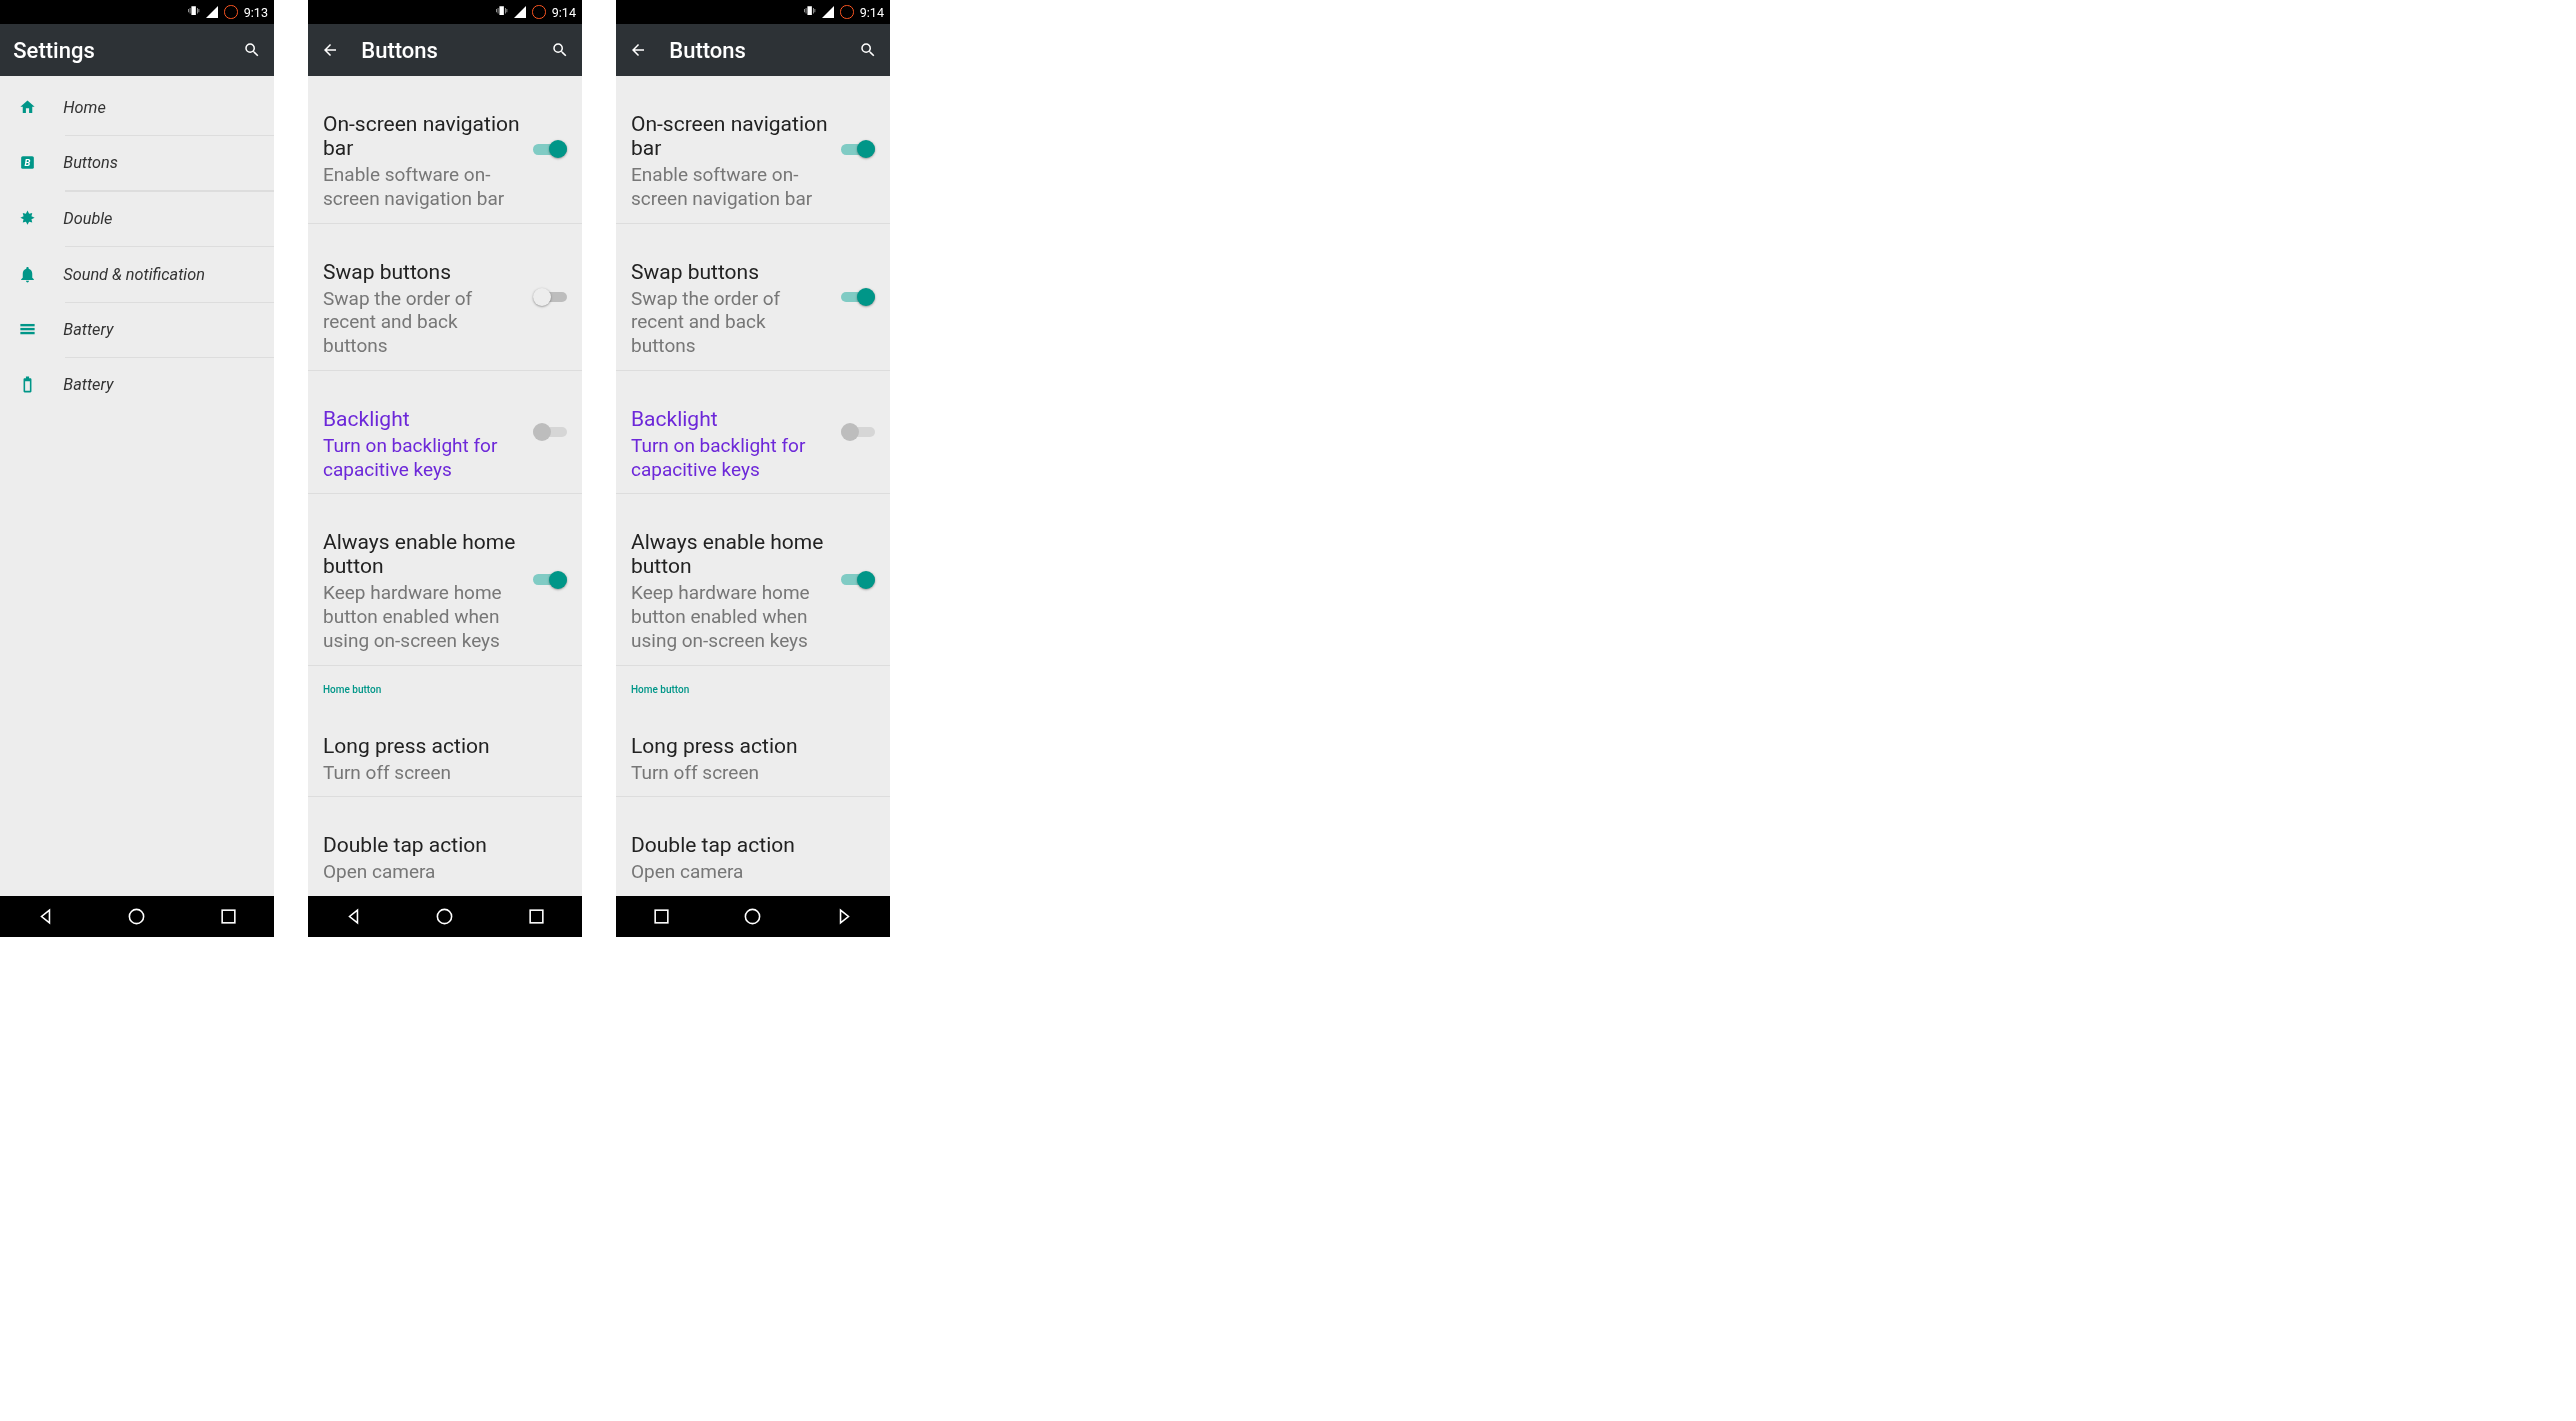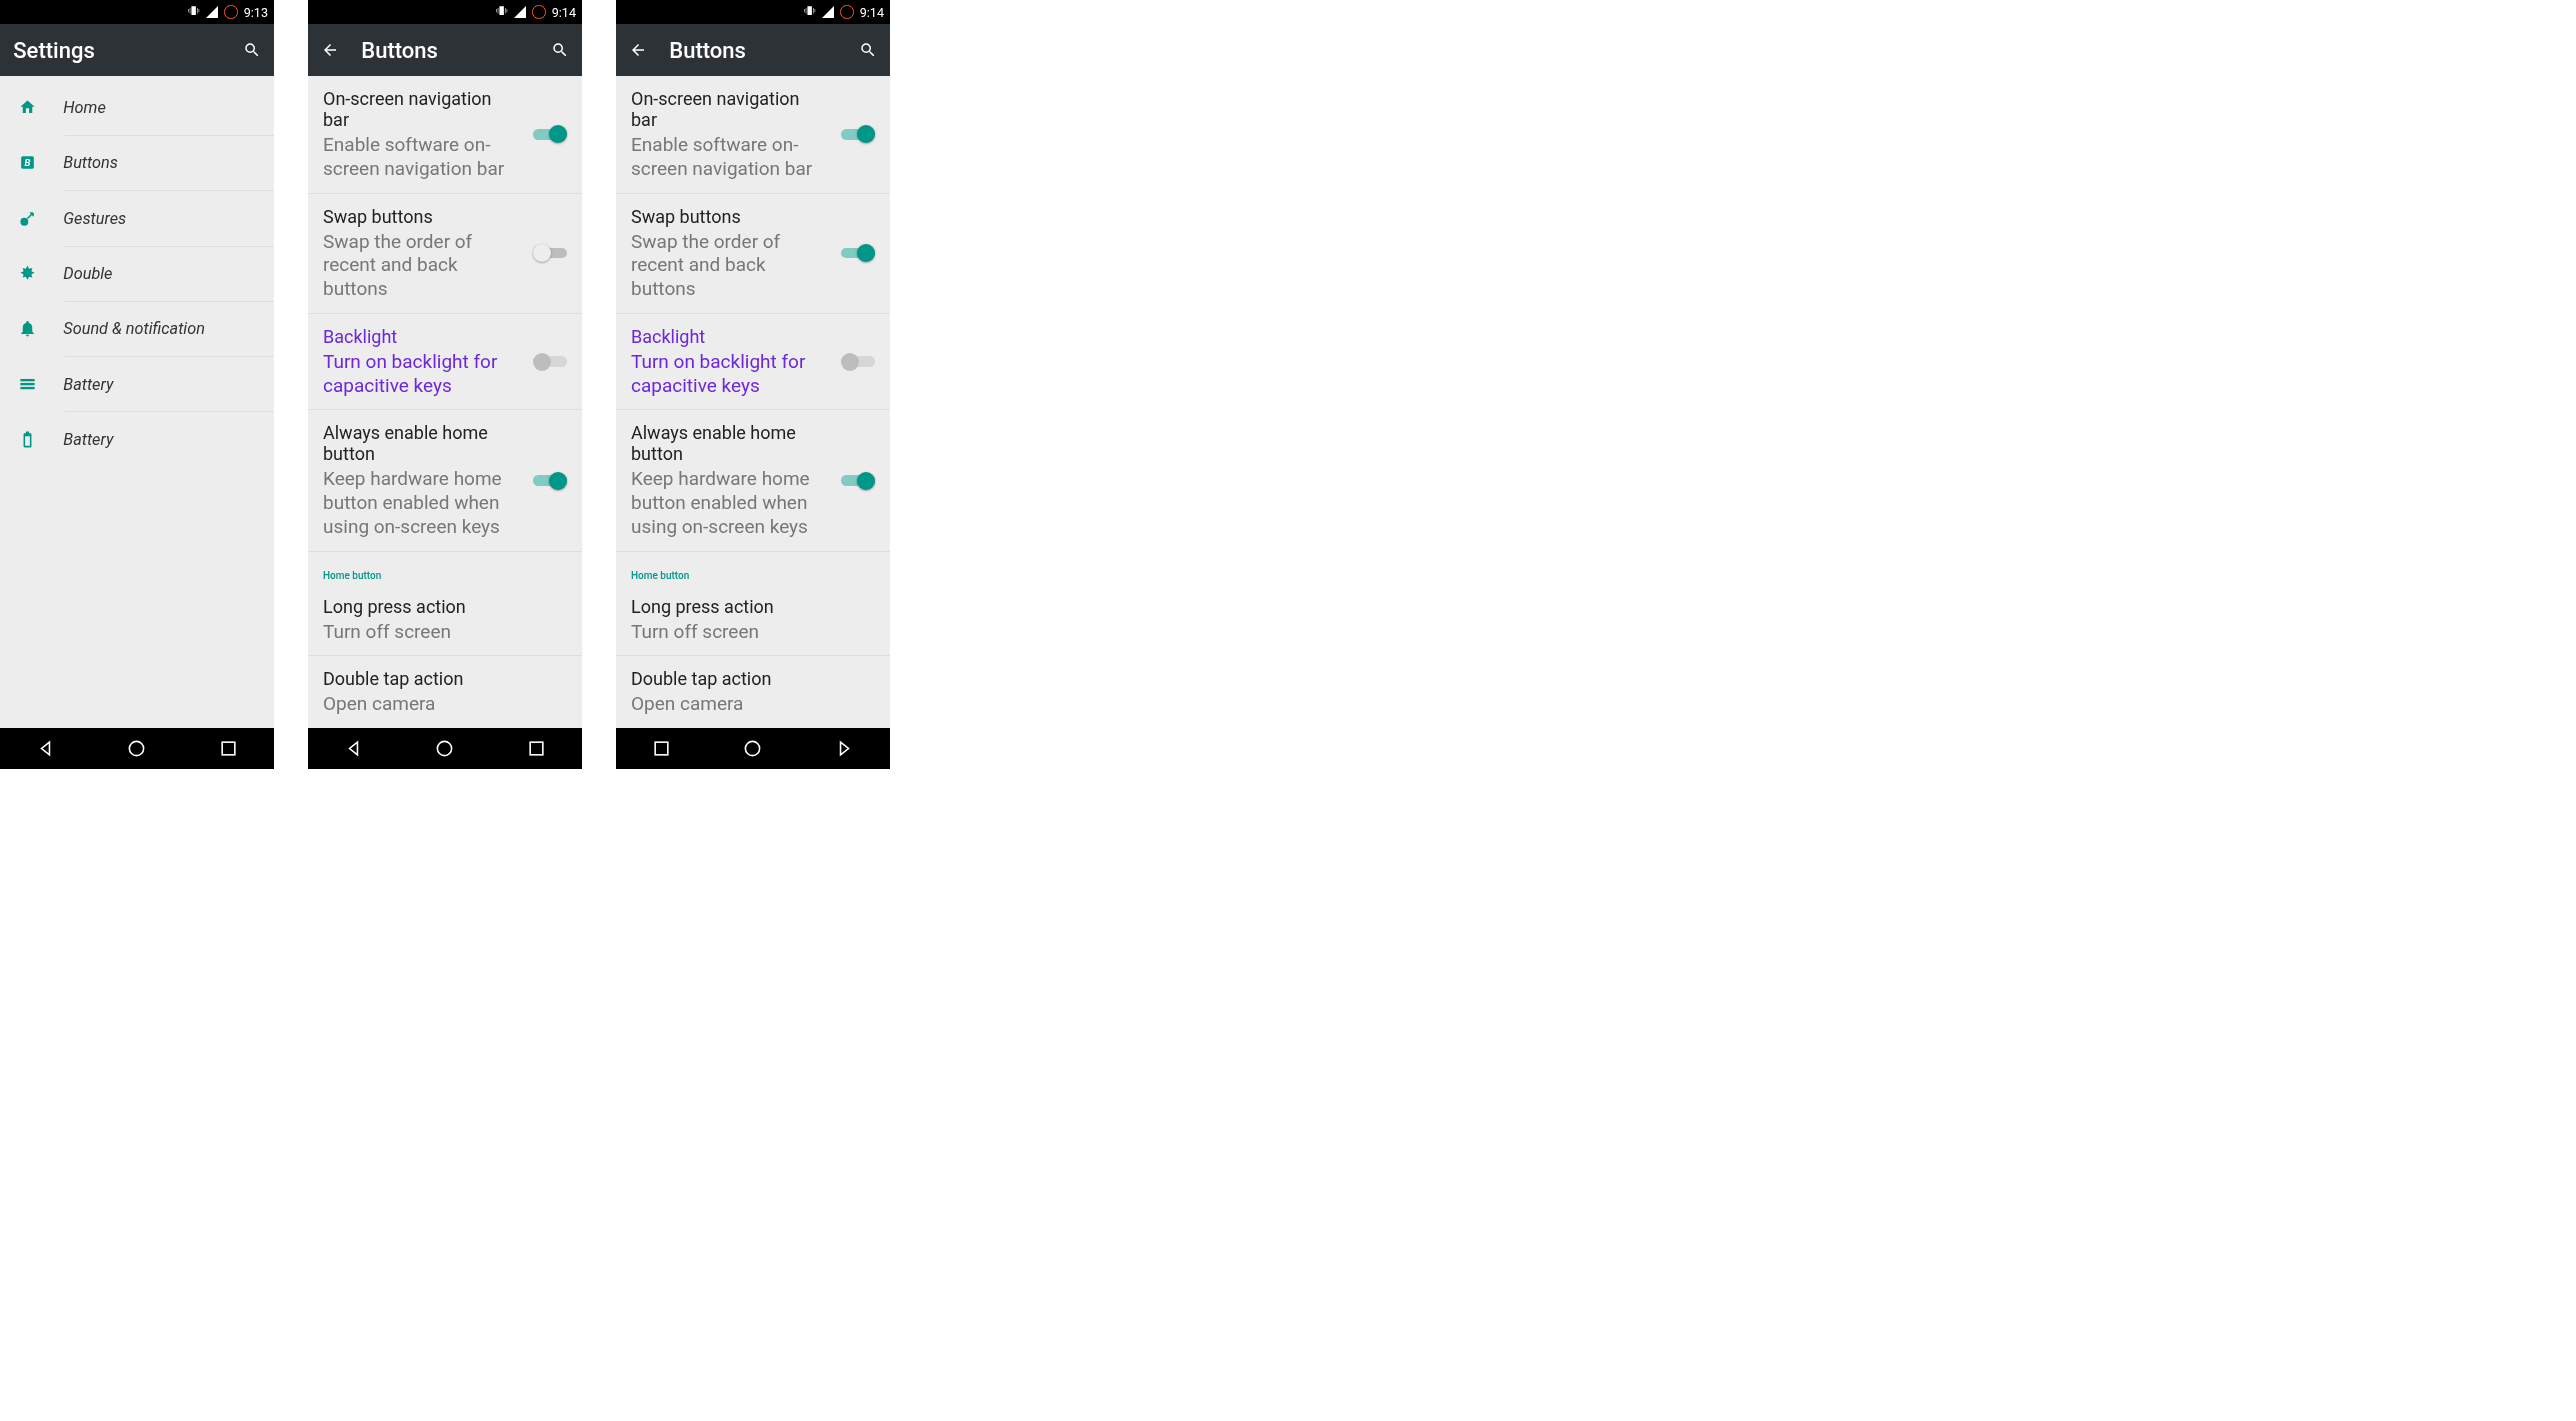--- a/index.html
+++ b/index.html
@@ -87,21 +87,21 @@
   
   .row {
     padding: 12px 15px;
     border-bottom: 0.7px solid #ddd;
     display: flex;
     align-items: center;
     gap: 12px;
     cursor: pointer;
   }
   .row .text { flex: 1; }
-  .row .t1 { font-size: 18px; color: #222; margin-bottom: 3px; }
+  .row .t1 { font-size: 21px; color: #222; margin-bottom: 3px; margin-top: 24px; }
   .row .t2 { font-size: 19px; color: #777; line-height: 1.25; }
   .row.disabled .t1, .row.disabled .t2 { color: #6d28d9; }
   .section-header {
     padding: 18px 15px 3px 15px;
     font-size: 10px;
     font-weight: 500;
     color: #009688;
   }
   
   .toggle {
@@ -174,29 +174,20 @@
       <div class="settings-item">
         <span class="icon">
             <svg viewBox="0 0 24 24">
               <rect x="4" y="4" width="16" height="16" rx="2"></rect>
               <text x="12" y="17" text-anchor="middle" font-size="12" fill="#fff" font-weight="bold">B</text>
             </svg>
           </span>
         <span class="label">Buttons</span>
       </div>
       <div class="divider"></div>
-      <div class="settings-item">
-        <span class="icon">
-            <svg viewBox="0 0 24 24">
-              <circle cx="8" cy="16" r="5"></circle>
-              <path d="M12 12 L19 5 M19 5 L19 9 M19 5 L15 5" stroke="#009688" stroke-width="2" fill="none"></path>
-            </svg>
-          </span>
-        <span class="label">Gestures</span>
-      </div>
       <div class="divider"></div>
       <div class="settings-item">
         <span class="icon">
             <svg viewBox="0 0 24 24">
               <path d="M12 2l2 4 4-1-1 4 4 2-4 2 1 4-4-1-2 4-2-4-4 1 1-4-4-2 4-2-1-4 4 1z"></path>
             </svg>
           </span>
         <span class="label">Double</span>
       </div>
       <div class="divider"></div>

